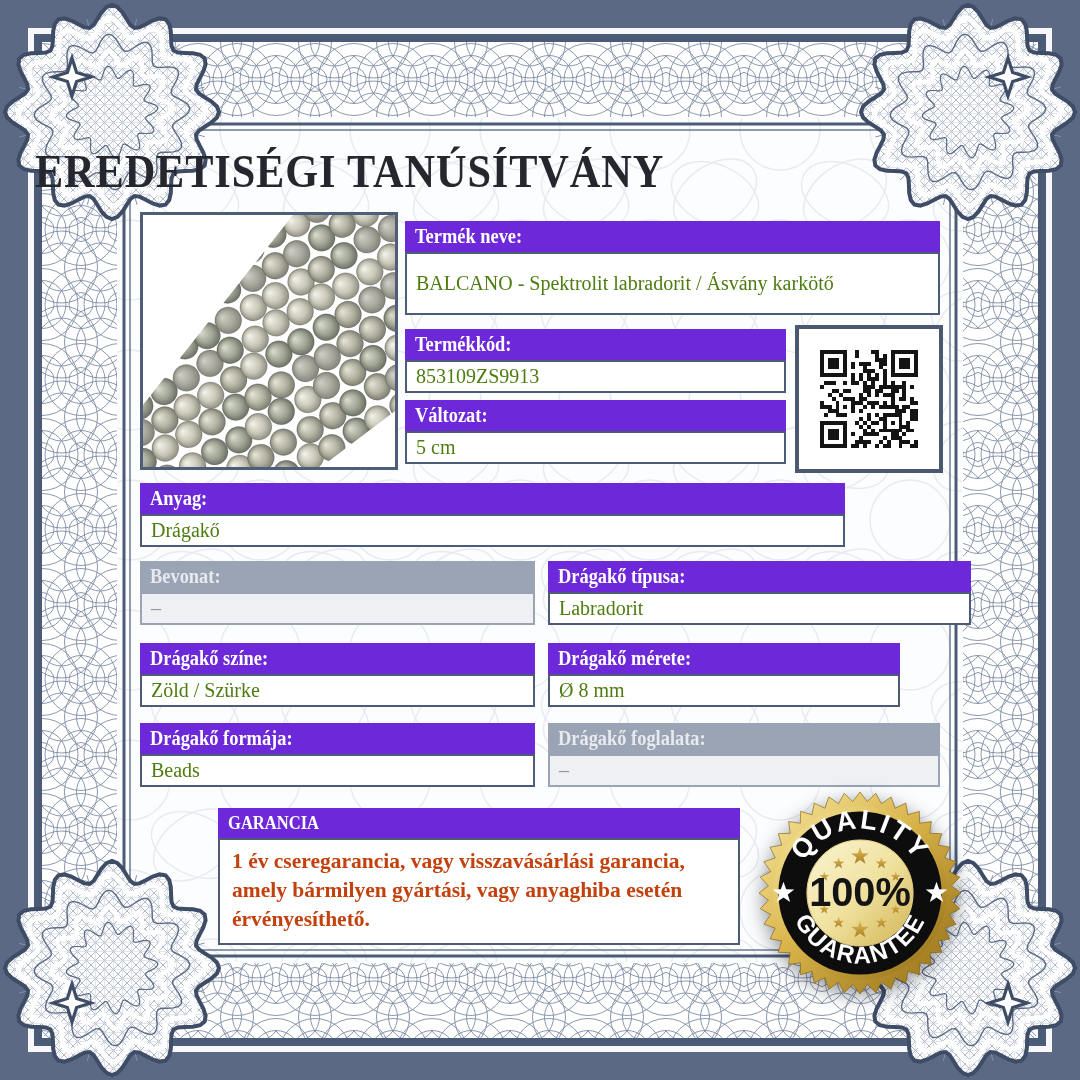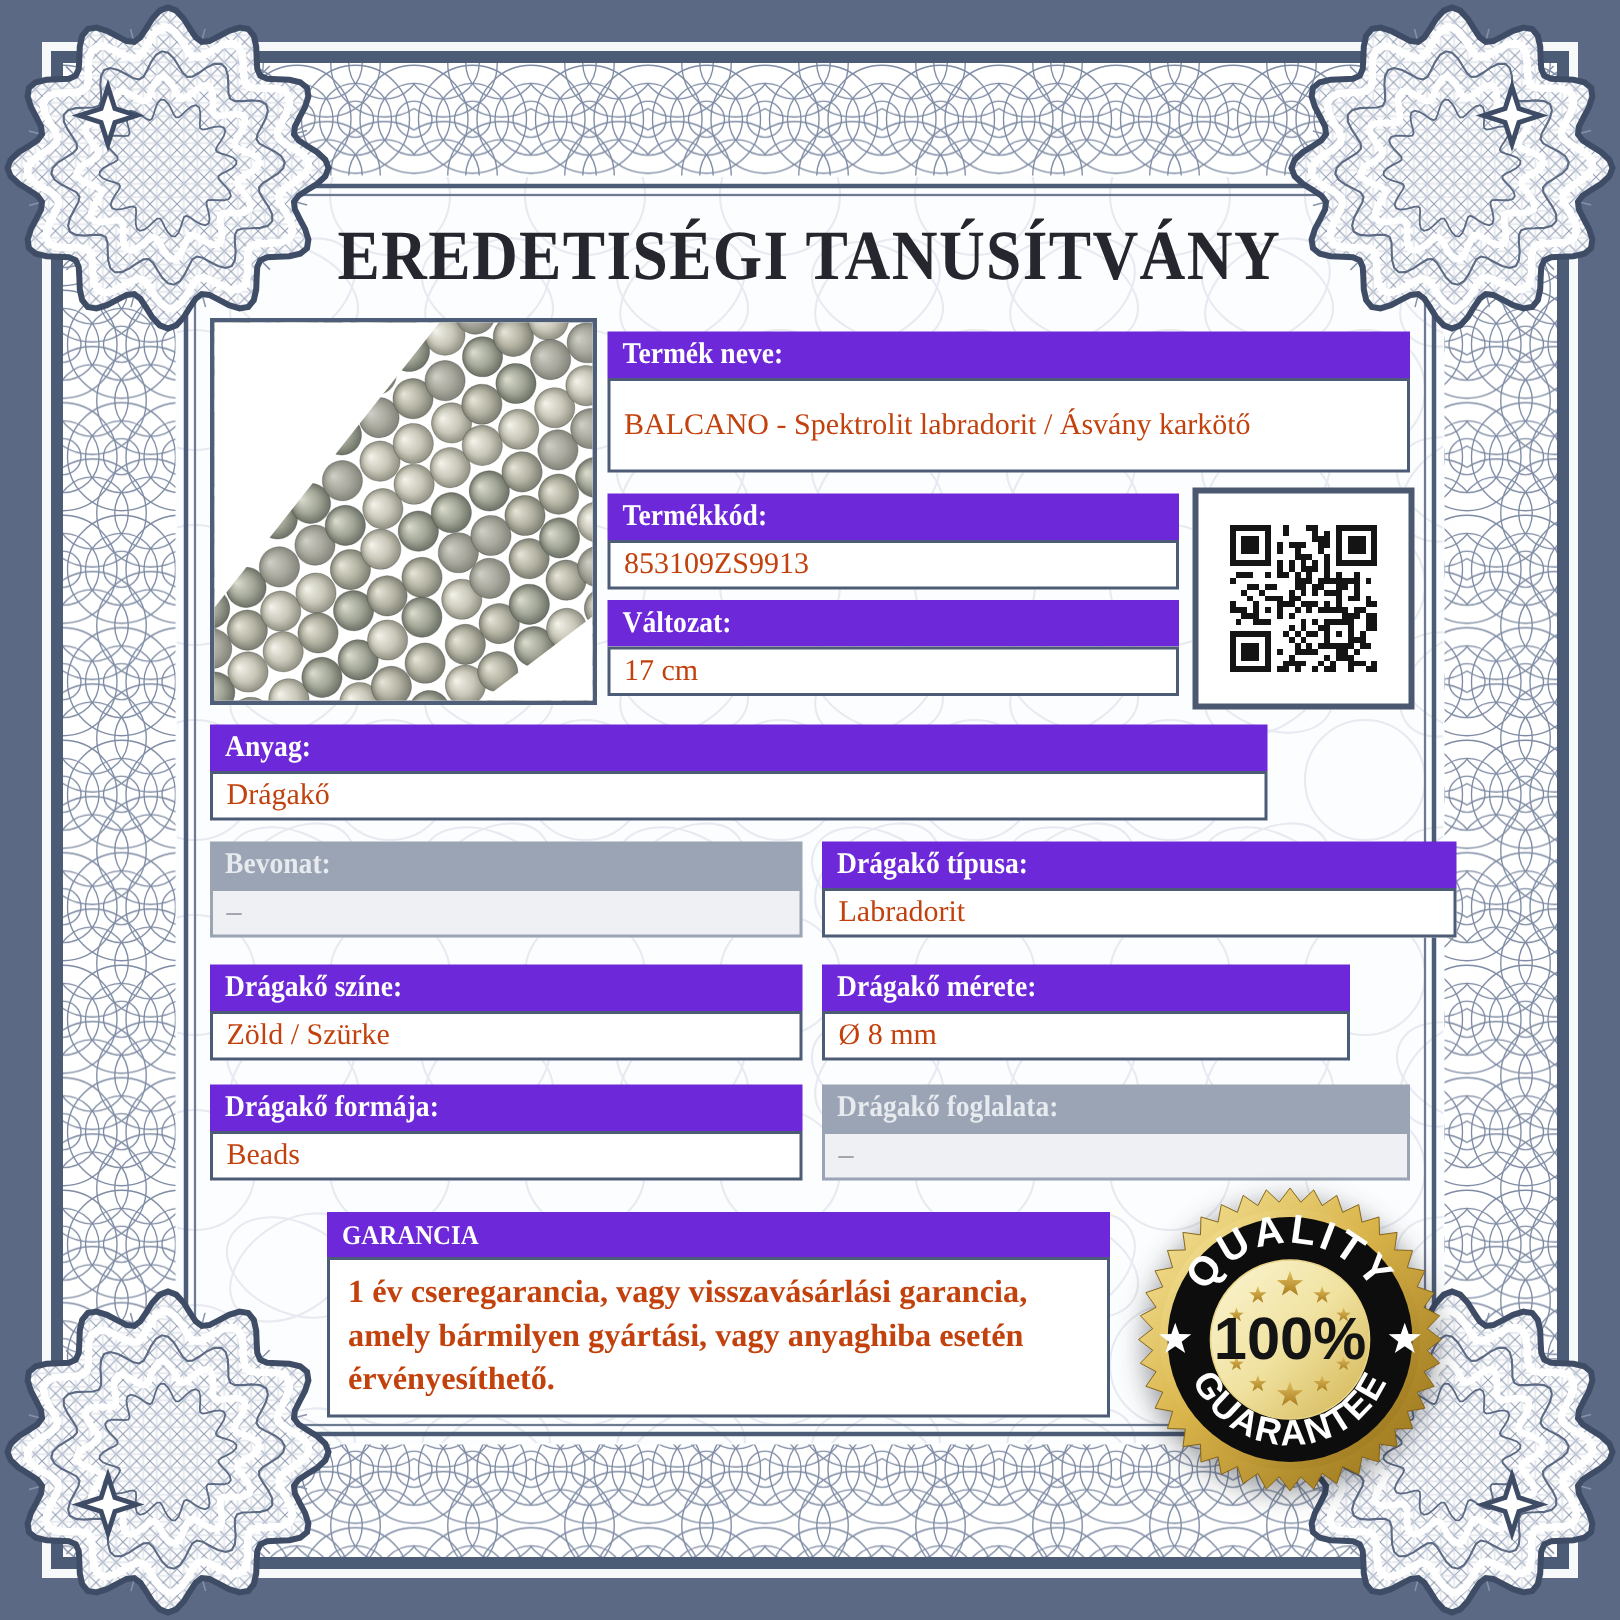--- a/index.html
+++ b/index.html
@@ -1,28 +1,28 @@
 <!DOCTYPE html>
 <html><head>
 <meta charset="utf-8">
 <style>
   html,body{margin:0;padding:0;background:#434f66;}
   .stage{position:relative;width:1080px;height:1080px;overflow:hidden;background:#5b6984;
          font-family:"Liberation Serif","DejaVu Serif",serif;}
   .stage svg{display:block;}
   .bg{position:absolute;left:0;top:0;z-index:0;}
   .rosette{position:absolute;z-index:2;}
-  .title{position:absolute;left:0;right:0;top:144px;text-align:center;z-index:3;}
+  .title{position:absolute;left:0;right:0;top:144px;z-index:3;}
   .title span{display:inline-block;font-weight:bold;font-size:47px;color:#26262e;letter-spacing:1px;
               transform:scaleX(.9);transform-origin:50% 50%;white-space:nowrap;}
   .field{position:absolute;z-index:3;}
   .fld-h{background:#6d28d9;color:#ffffff;font-weight:bold;font-size:20px;line-height:31px;
          height:31px;padding-left:10px;overflow:hidden;white-space:nowrap;}
   .fld-h span{display:inline-block;transform:scaleX(.92);transform-origin:0 50%;}
-  .fld-v{background:#ffffff;border:2px solid #4d5c76;color:#c2410c;font-size:20px;
+  .fld-v{background:#ffffff;border:2px solid #4d5c76;color:#4d7c0f;font-size:20px;
          display:flex;align-items:center;padding:0 9px;box-sizing:border-box;white-space:nowrap;}
   .disabled .fld-h{background:#9aa4b4;color:#e7eaef;}
   .disabled .fld-v{background:#eef0f3;border-color:#9aa4b4;color:#8a909b;}
   .photo-frame{position:absolute;left:140px;top:212px;width:258px;height:258px;z-index:3;
                border:3px solid #4f5e78;box-sizing:border-box;background:#fff;}
   .qr-frame{position:absolute;left:795px;top:325px;width:148px;height:148px;z-index:3;
             border:4px solid #4a5870;box-sizing:border-box;background:#fff;padding:5px;}
   .gar-body{background:#ffffff;border:2px solid #4d5c76;color:#c2410c;font-weight:bold;
             font-size:21.5px;line-height:1.34;padding:7px 12px;box-sizing:border-box;}
   .badge{position:absolute;left:758px;top:791px;z-index:4;filter:drop-shadow(0 5px 9px rgba(20,24,34,.45));}
@@ -461,21 +461,21 @@
     <div class="fld-v" style="height:63px">BALCANO - Spektrolit labradorit / Ásvány karkötő</div>
   </div>
 
   <div class="field" style="left:405px;top:329px;width:381px">
     <div class="fld-h"><span>Termékkód:</span></div>
     <div class="fld-v" style="height:33px">853109ZS9913</div>
   </div>
 
   <div class="field" style="left:405px;top:400px;width:381px">
     <div class="fld-h"><span>Változat:</span></div>
-    <div class="fld-v" style="height:33px">17 cm</div>
+    <div class="fld-v" style="height:33px">5 cm</div>
   </div>
 
   <div class="qr-frame">
     <svg id="qr" width="130" height="130" viewBox="0 0 33 33" shape-rendering="crispEdges">
         <rect width="33" height="33" fill="#ffffff"></rect>
         <rect x="4" y="4" width="1" height="1" fill="#141414"></rect>
         <rect x="5" y="4" width="1" height="1" fill="#141414"></rect>
         <rect x="6" y="4" width="1" height="1" fill="#141414"></rect>
         <rect x="7" y="4" width="1" height="1" fill="#141414"></rect>
         <rect x="8" y="4" width="1" height="1" fill="#141414"></rect>

